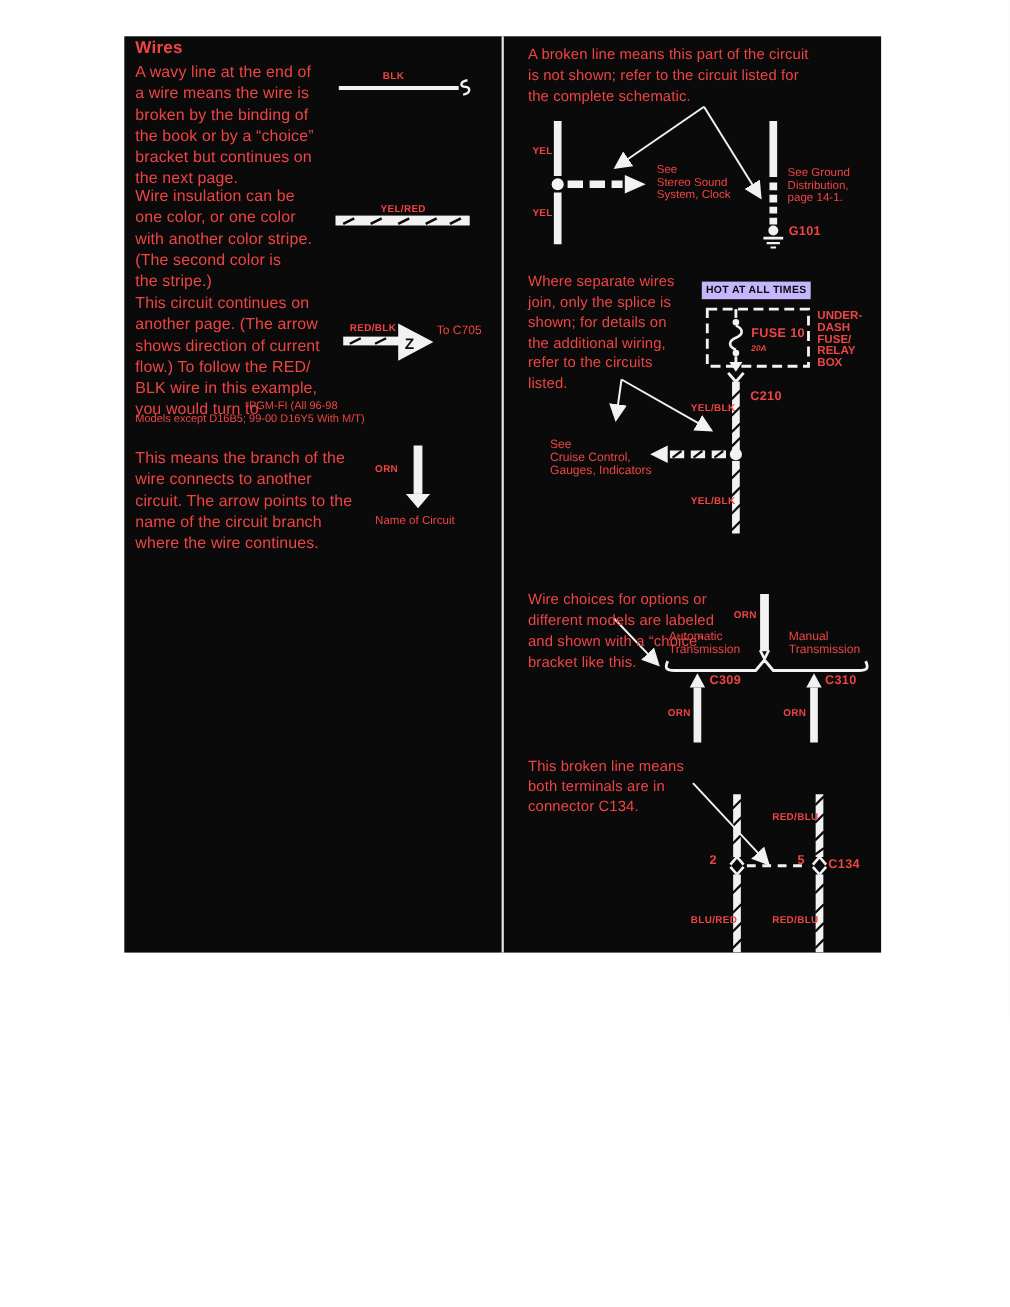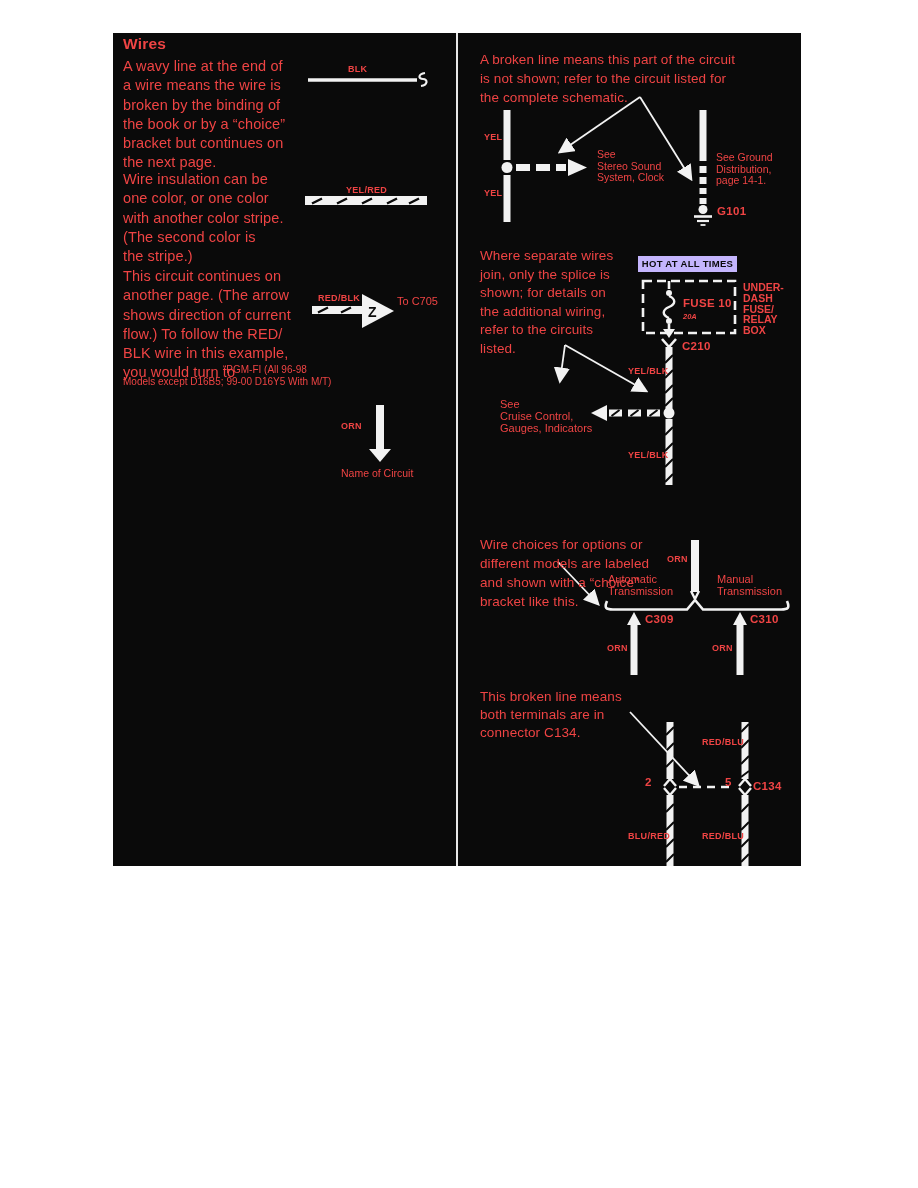--- a/index.html
+++ b/index.html
@@ -140,29 +140,34 @@
 (The second color is
 the stripe.)</div>
     <div class="t fz15" style="left:10px;top:234px;">This circuit continues on
 another page. (The arrow
 shows direction of current
 flow.) To follow the RED/
 BLK wire in this example,
 you would turn to</div>
     <div class="t tiny" style="left:110px;top:332px;">“PGM-FI (All 96-98</div>
     <div class="t tiny" style="left:10px;top:344px;">Models except D16B5; 99-00 D16Y5 With M/T)</div>
+    <div class="t fz15" style="left:10px;top:375px;">This means the branch of the
+wire connects to another
+circuit. The arrow points to the
+name of the circuit branch
+where the wire continues.</div>
 
     <div class="t lbl" style="left:235px;top:31px;">BLK</div>
     <div class="t lbl" style="left:233px;top:152px;">YEL/RED</div>
     <div class="t lbl" style="left:205px;top:260px;">RED/BLK</div>
     <div class="t" style="left:284px;top:262px;font-size:11px;">To C705</div>
     <div class="t lbl" style="left:228px;top:388px;">ORN</div>
     <div class="t sm" style="left:228px;top:435px;">Name of Circuit</div>
 
-    <div class="t fz13" style="left:367px;top:17px;">A broken line means this part of the circuit
+    <div class="t fz13" style="left:367px;top:7px;">A broken line means this part of the circuit
 is not shown; refer to the circuit listed for
 the complete schematic.</div>
     <div class="t lbl" style="left:371px;top:99px;">YEL</div>
     <div class="t lbl" style="left:371px;top:155px;">YEL</div>
     <div class="t sm" style="left:484px;top:116px;">See
 Stereo Sound
 System, Clock</div>
     <div class="t sm" style="left:603px;top:119px;">See Ground
 Distribution,
 page 14-1.</div>
@@ -175,21 +180,21 @@
 refer to the circuits
 listed.</div>
     <div class="hotbox">HOT AT ALL TIMES</div>
     <div class="t conn" style="left:570px;top:264px;">FUSE 10</div>
     <div class="t b" style="left:570px;top:279px;font-size:7.5px;font-style:italic;">20A</div>
     <div class="t sm b" style="left:630px;top:249px;line-height:10.8px;">UNDER-
 DASH
 FUSE/
 RELAY
 BOX</div>
-    <div class="t conn" style="left:569px;top:307px;">C210</div>
+    <div class="t conn" style="left:569px;top:322px;">C210</div>
     <div class="t lbl" style="left:515px;top:333px;">YEL/BLK</div>
     <div class="t sm" style="left:387px;top:365px;line-height:12px;font-size:11px;">See
 Cruise Control,
 Gauges, Indicators</div>
     <div class="t lbl" style="left:515px;top:417px;">YEL/BLK</div>
 
     <div class="t fz13" style="left:367px;top:462px;margin-top:40px;">Wire choices for options or
 different models are labeled
 and shown with a “choice”
 bracket like this.</div>

